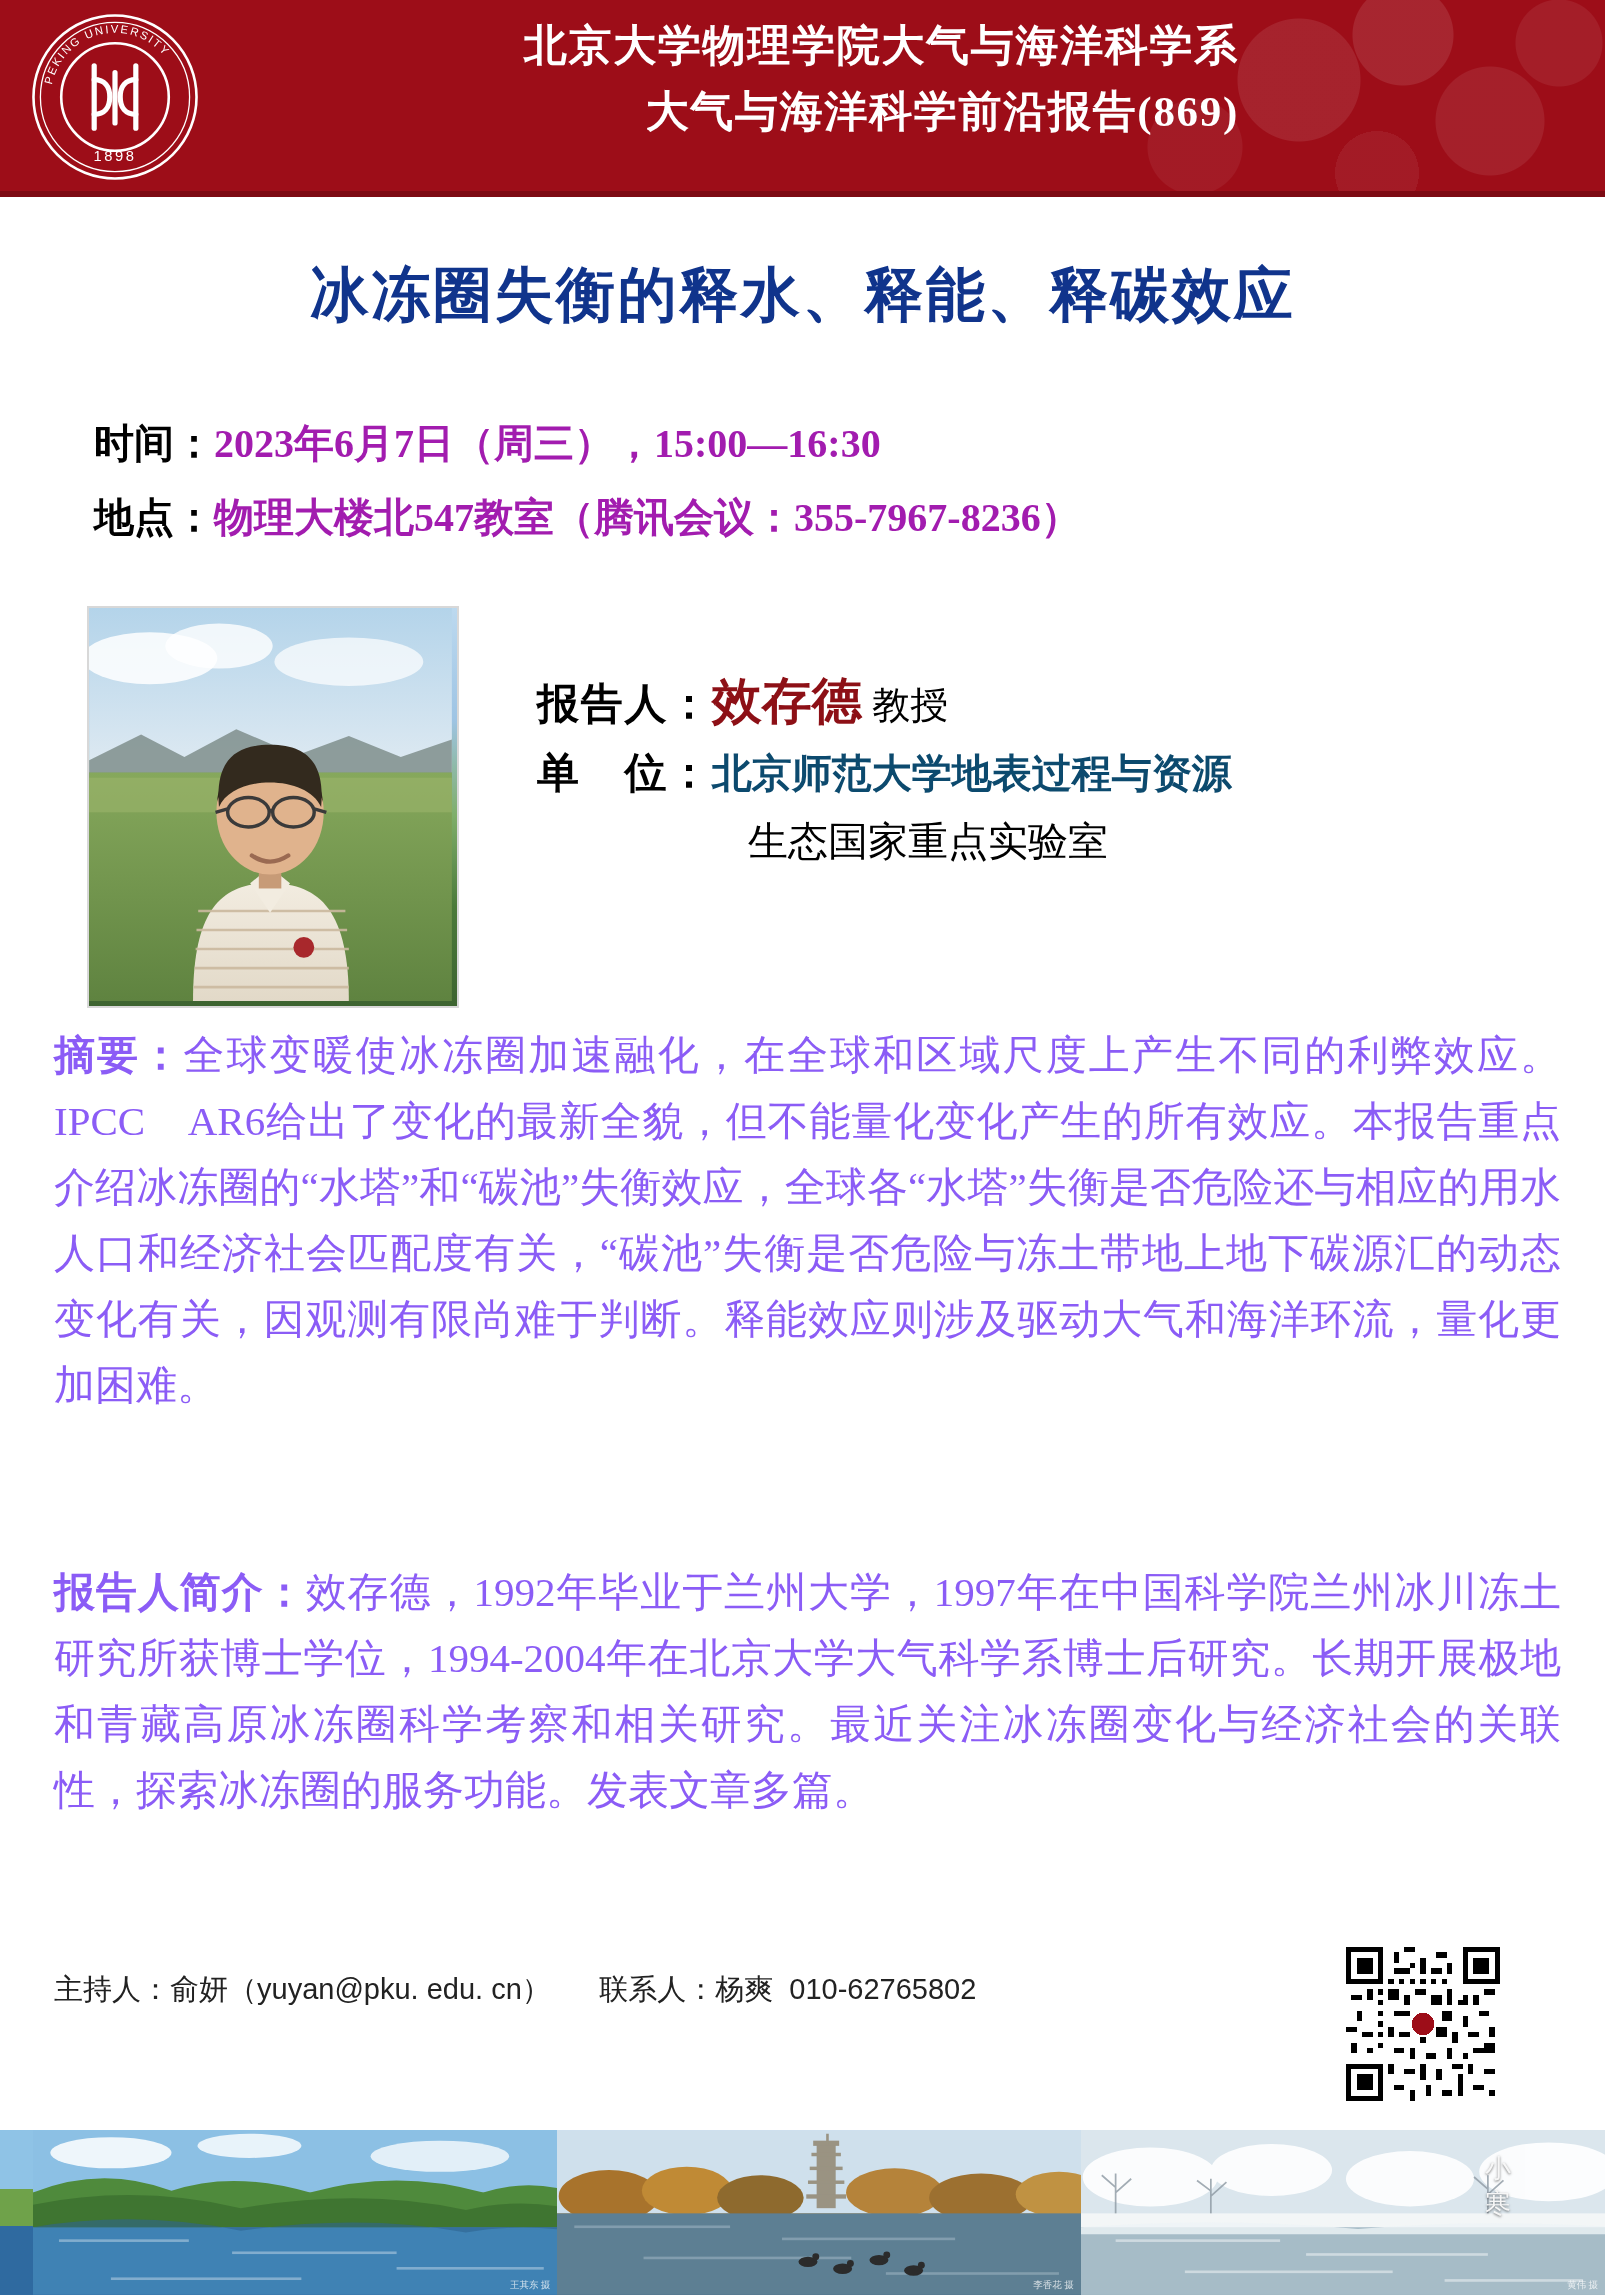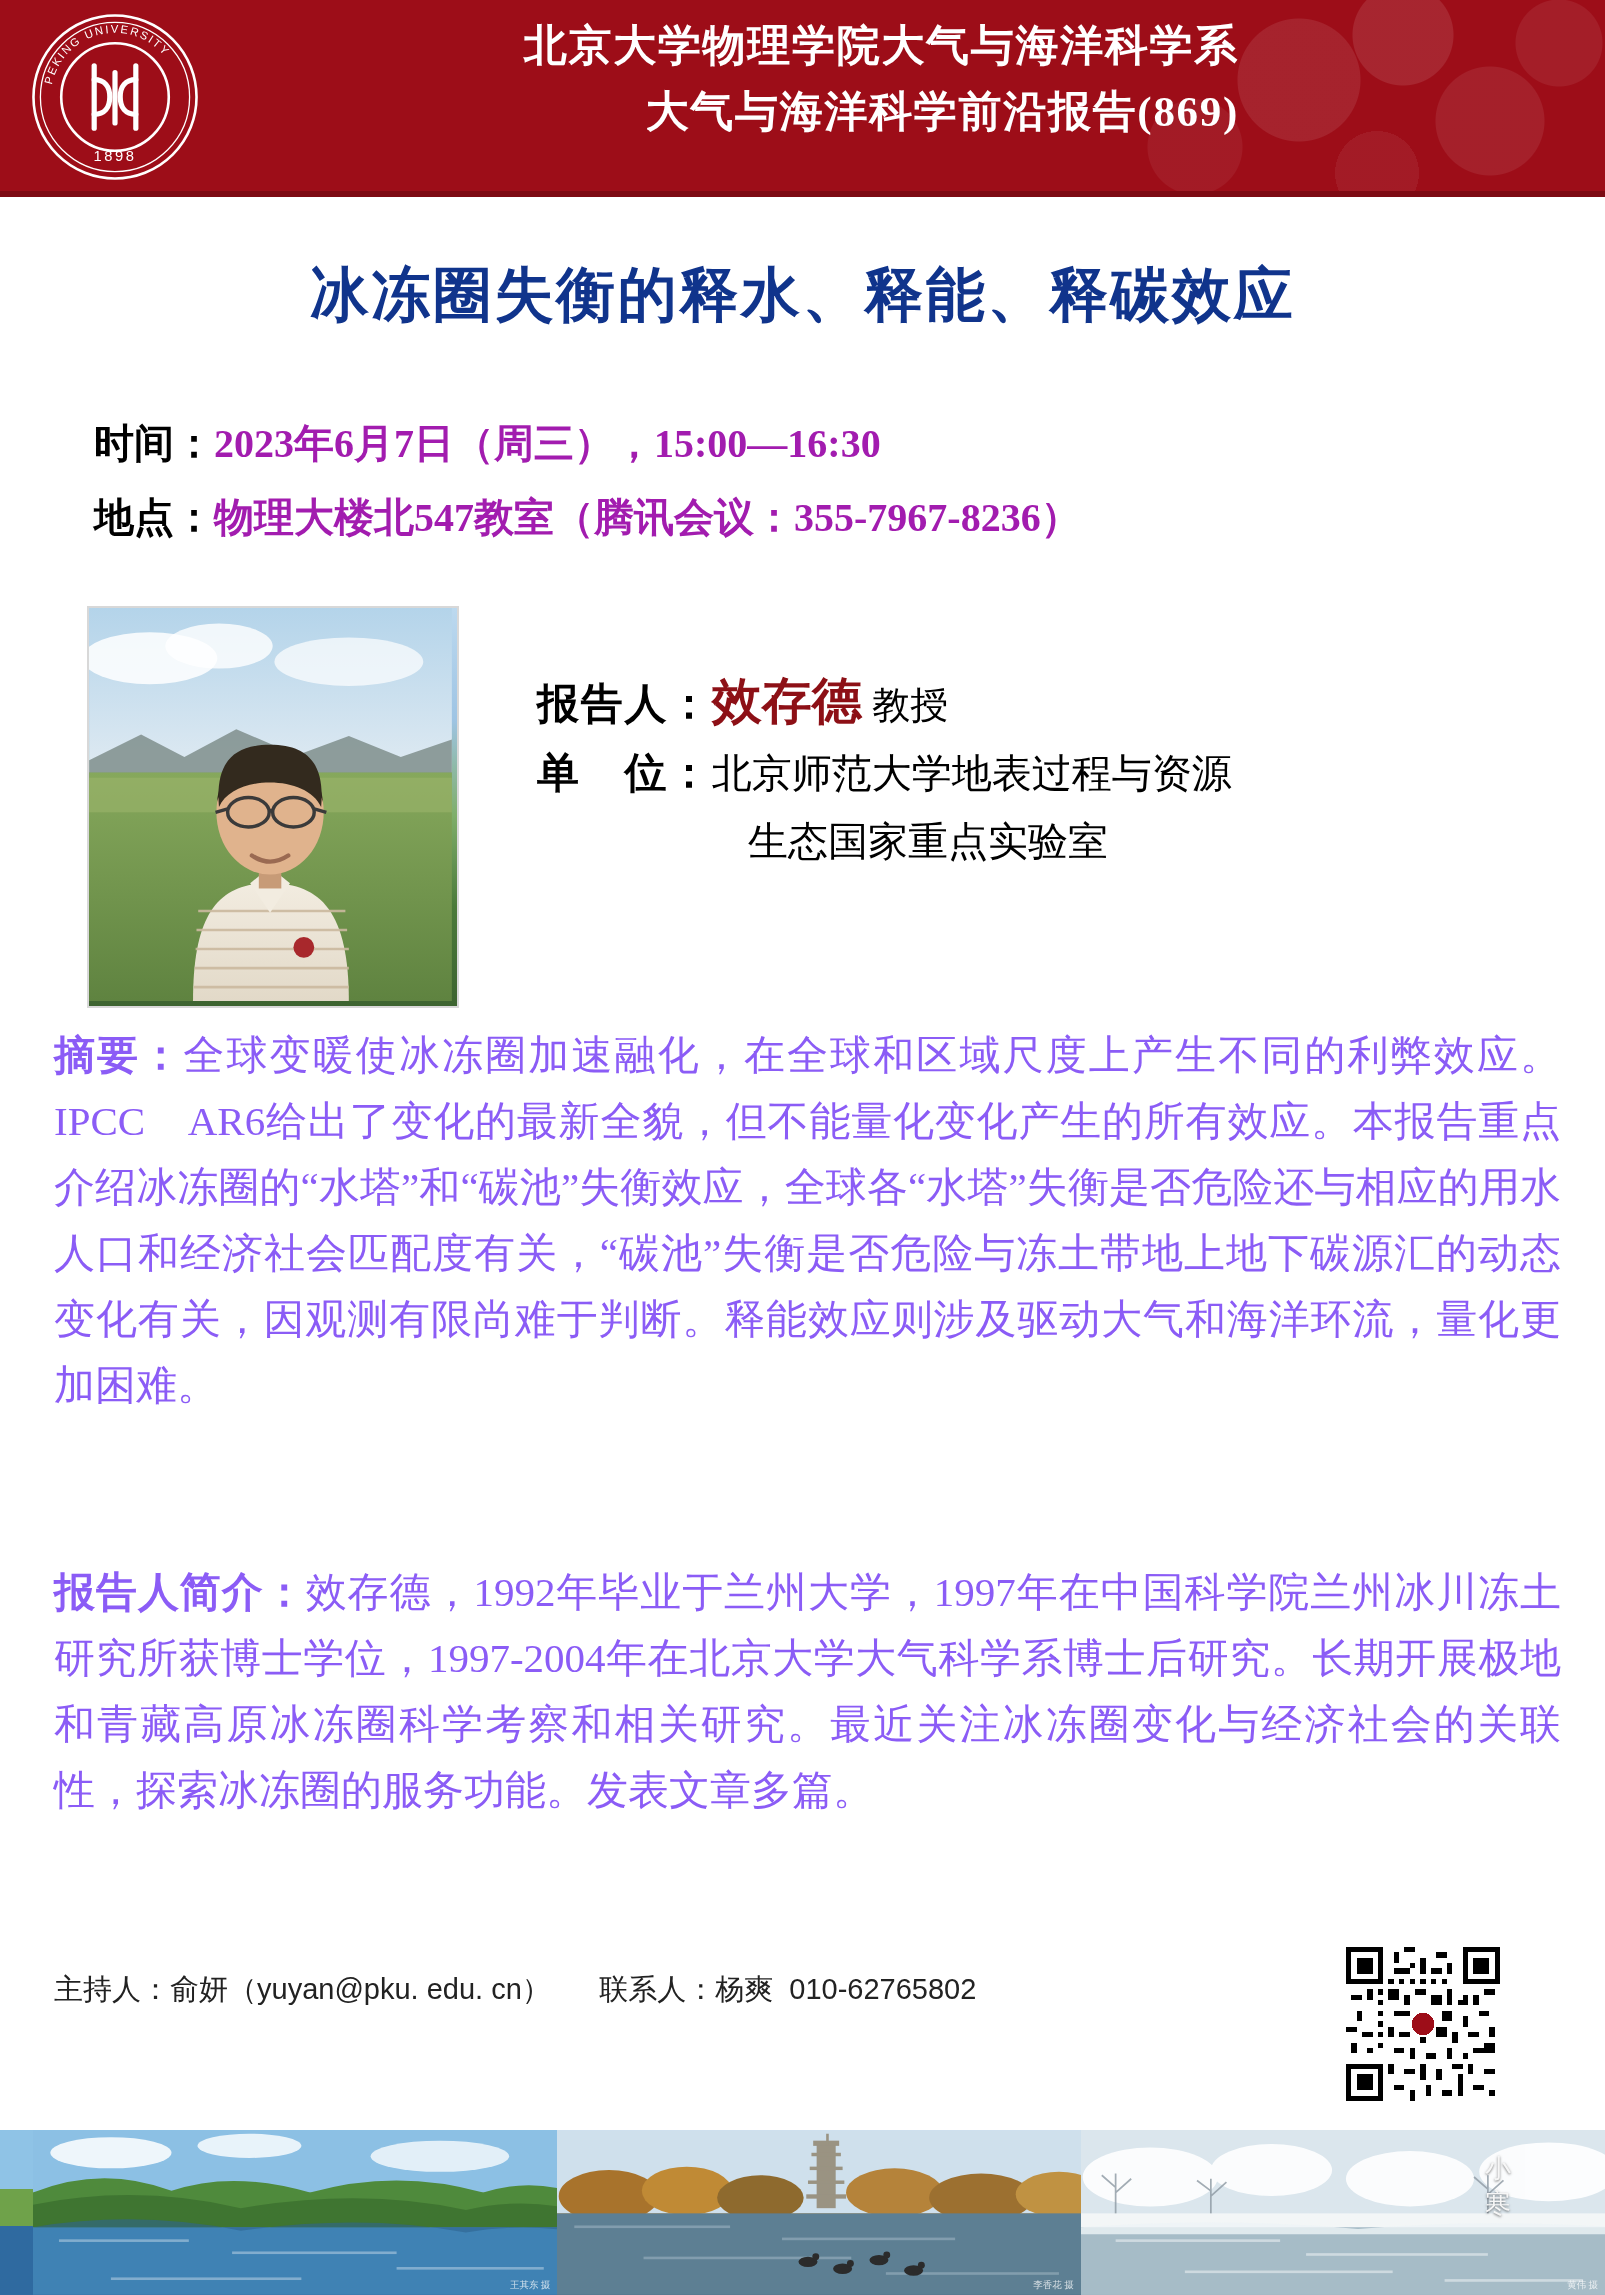--- a/index.html
+++ b/index.html
@@ -137,21 +137,22 @@
     font-size: 50px;
     font-weight: bold;
     color: #8d1016;
   }
   .sp-rank {
     font-size: 38px;
     color: #000;
   }
   .sp-affil {
     font-size: 40px;
-    color: #000000;
+    color: #0c4a6e;
+    font-weight: bold;
   }
   .sp-affil-2 {
     font-size: 40px;
     color: #000;
     margin-left: 211px;
     line-height: 68px;
     white-space: nowrap;
   }
 
   
@@ -327,21 +328,21 @@
     <span class="sp-label">单　位：</span><span class="sp-affil">北京师范大学地表过程与资源</span>
   </div>
   <div class="sp-affil-2">生态国家重点实验室</div>
 </div>
 
 <div class="para" id="abstract">
   <b>摘要：</b><span>全球变暖使冰冻圈加速融化，在全球和区域尺度上产生不同的利弊效应。IPCC　AR6给出了变化的最新全貌，但不能量化变化产生的所有效应。本报告重点介绍冰冻圈的“水塔”和“碳池”失衡效应，全球各“水塔”失衡是否危险还与相应的用水人口和经济社会匹配度有关，“碳池”失衡是否危险与冻土带地上地下碳源汇的动态变化有关，因观测有限尚难于判断。释能效应则涉及驱动大气和海洋环流，量化更加困难。</span>
 </div>
 
 <div class="para" id="bio">
-  <b>报告人简介：</b><span>效存德，1992年毕业于兰州大学，1997年在中国科学院兰州冰川冻土研究所获博士学位，1997-2004年在北京大学大气科学系博士后研究。长期开展极地和青藏高原冰冻圈科学考察和相关研究。最近关注冰冻圈变化与经济社会的关联性，探索冰冻圈的服务功能。发表文章多篇。</span>
+  <b>报告人简介：</b><span>效存德，1992年毕业于兰州大学，1997年在中国科学院兰州冰川冻土研究所获博士学位，1994-2004年在北京大学大气科学系博士后研究。长期开展极地和青藏高原冰冻圈科学考察和相关研究。最近关注冰冻圈变化与经济社会的关联性，探索冰冻圈的服务功能。发表文章多篇。</span>
 </div>
 
 <div class="contact">
   <div>
     <span>主持人：</span><span>俞妍</span><span>（yuyan@pku. edu. cn）</span>
     &nbsp;&nbsp;&nbsp;&nbsp;
     <span>联系人：</span><span>杨爽</span>&nbsp;&nbsp;<span>010-62765802</span>
   </div>
 </div>
 

